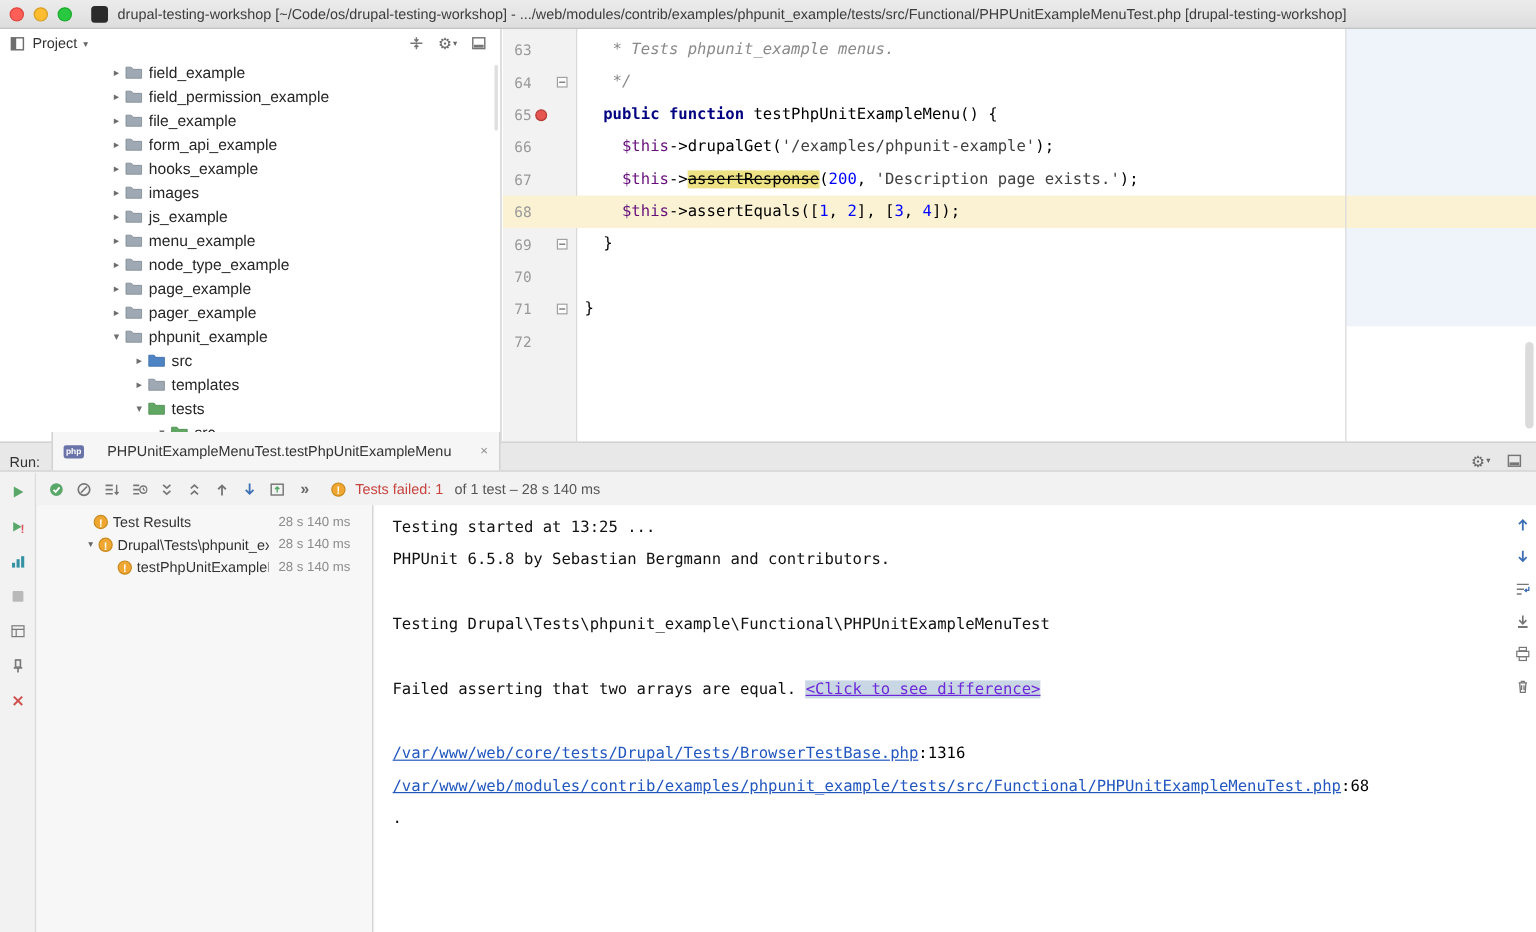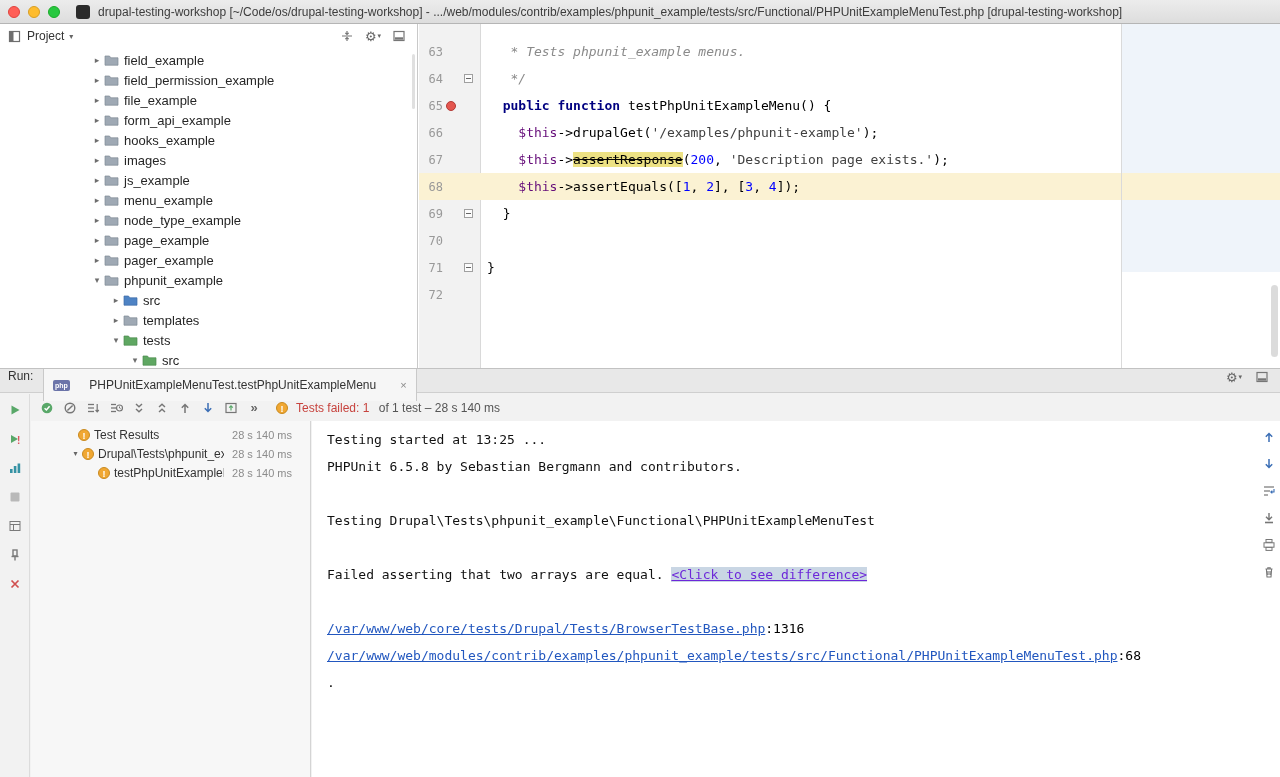--- a/index.html
+++ b/index.html
@@ -27,21 +27,21 @@
   .tree-row{height:20px;display:flex;align-items:center;font-size:13px;color:#262626;white-space:nowrap;cursor:default}
   .chev{width:14px;font-size:9px;color:#6E6E6E;text-align:center;flex:none}
   .folder{width:18px;display:flex;align-items:center;flex:none}
   .t-label{padding-left:2px}
   .pp-scroll{position:absolute;right:2px;top:30px;width:3px;height:55px;background:rgba(0,0,0,.12);border-radius:2px}
 
   
   .editor{position:absolute;left:419px;top:24px;width:861px;height:344px;background:#fff;overflow:hidden}
   .ed-gutter-bg{position:absolute;left:0;top:0;width:62px;height:100%;background:#F2F2F2;border-right:1px solid #D9D9D9;z-index:0}
   .ed-tint{position:absolute;left:702px;top:0;width:159px;height:248px;background:#EFF4FA;z-index:0}
-  .ed-rows{position:absolute;left:0;top:0;right:0;padding-top:14px;z-index:1}
+  .ed-rows{position:absolute;left:0;top:0;right:0;padding-top:4px;z-index:1}
   .ed-row{height:27px;display:flex}
   .ed-row.current{background:#FBF2D3}
   .gut{width:62px;flex:none;display:flex;align-items:center;font-family:"DejaVu Sans Mono",monospace}
   .lnum{width:24px;text-align:right;font-size:12px;color:#999}
   .slot-i{width:16px;display:flex;justify-content:center;align-items:center;flex:none}
   .slot-f{width:18px;display:flex;justify-content:center;align-items:center;flex:none}
   .code{flex:1;font-family:"DejaVu Sans Mono",monospace;font-size:13px;line-height:27px;white-space:pre;padding-left:6px}
   .ed-margin{position:absolute;left:702px;top:0;bottom:0;width:1px;background:#DADADA;z-index:2}
   .ed-scroll{position:absolute;right:2px;top:261px;width:7px;height:72px;background:rgba(0,0,0,.14);border-radius:4px;z-index:3}
   .tk-plain{color:#000}
@@ -50,21 +50,21 @@
   .tk-variable{color:#660E7A}
   .tk-string{color:#404040;font-weight:normal}
   .tk-number{color:#0000FF}
   .tk-deprecated{color:#000;text-decoration:line-through;background:#EDE284}
   .red-ball{display:inline-block;width:10px;height:10px;border-radius:50%;background:#E4564F;border:1px solid #B33A36}
   .fold-box{display:inline-block;width:9px;height:9px;border:1px solid #A0A0A0;background:#FCFCFC;position:relative}
   .fold-box::after{content:"";position:absolute;left:1px;right:1px;top:3px;height:1px;background:#666}
 
   
   .run-panel{position:absolute;left:0;top:368px;width:1280px;bottom:0;background:#F2F2F2;border-top:1px solid #C2C2C2}
-  .run-tabs{height:24px;background:#E8E8E8;border-bottom:1px solid #CFCFCF;display:flex;align-items:flex-start;padding-left:8px;font-size:12px;color:#333}
+  .run-tabs{height:24px;background:#E8E8E8;border-bottom:1px solid #CFCFCF;display:flex;align-items:flex-end;padding-left:8px;font-size:12px;color:#333}
   .run-label{margin-right:10px}
   .run-tab{height:24px;display:flex;align-items:center;gap:20px;padding:16px 9px;background:#F6F6F6;
     border-left:1px solid #C9C9C9;border-right:1px solid #C9C9C9}
   .tab-close{color:#8A8A8A;font-size:11px;margin-left:4px}
   .tabs-right{margin-left:auto;display:flex;gap:12px;padding-right:10px;align-items:center}
   .left-col{position:absolute;left:0;top:25px;width:30px;bottom:0;background:#F2F2F2;border-right:1px solid #DCDCDC;
     display:flex;flex-direction:column;align-items:center;padding-top:8px;gap:13px}
   .run-toolbar{position:absolute;left:31px;top:25px;right:0;height:27px;display:flex;align-items:center;padding-left:8px}
   .tb-icons{display:flex;gap:7px;align-items:center}
   .status{display:flex;align-items:center;gap:6px;margin-left:12px;font-size:12px}

